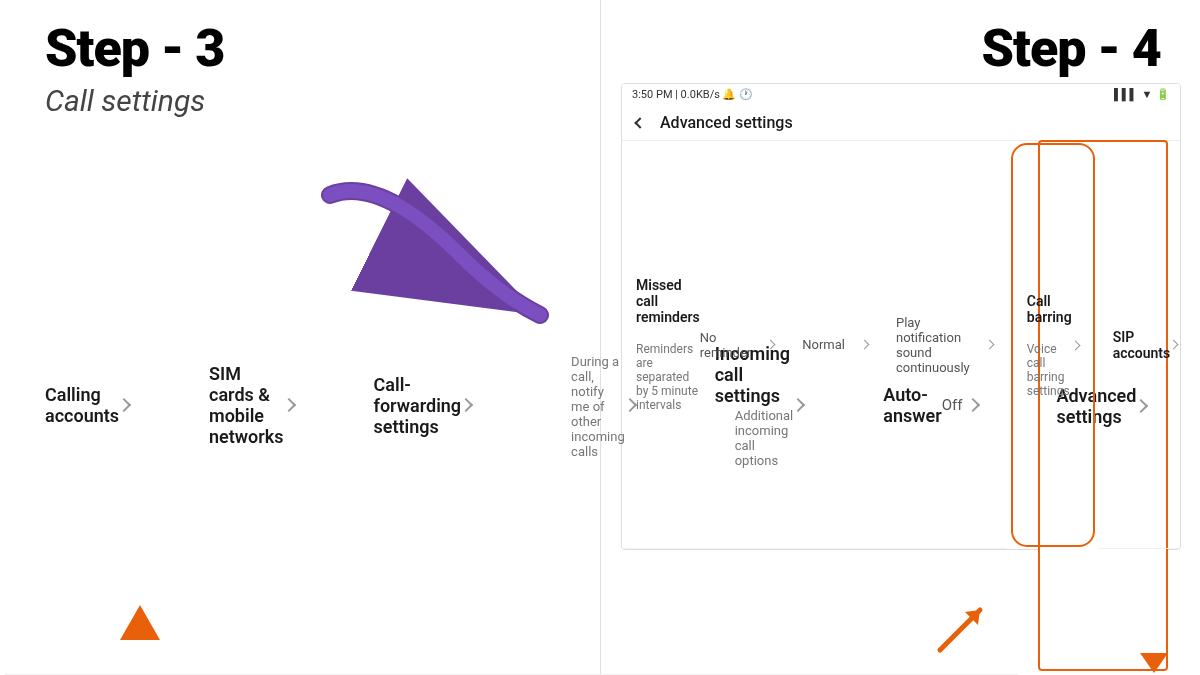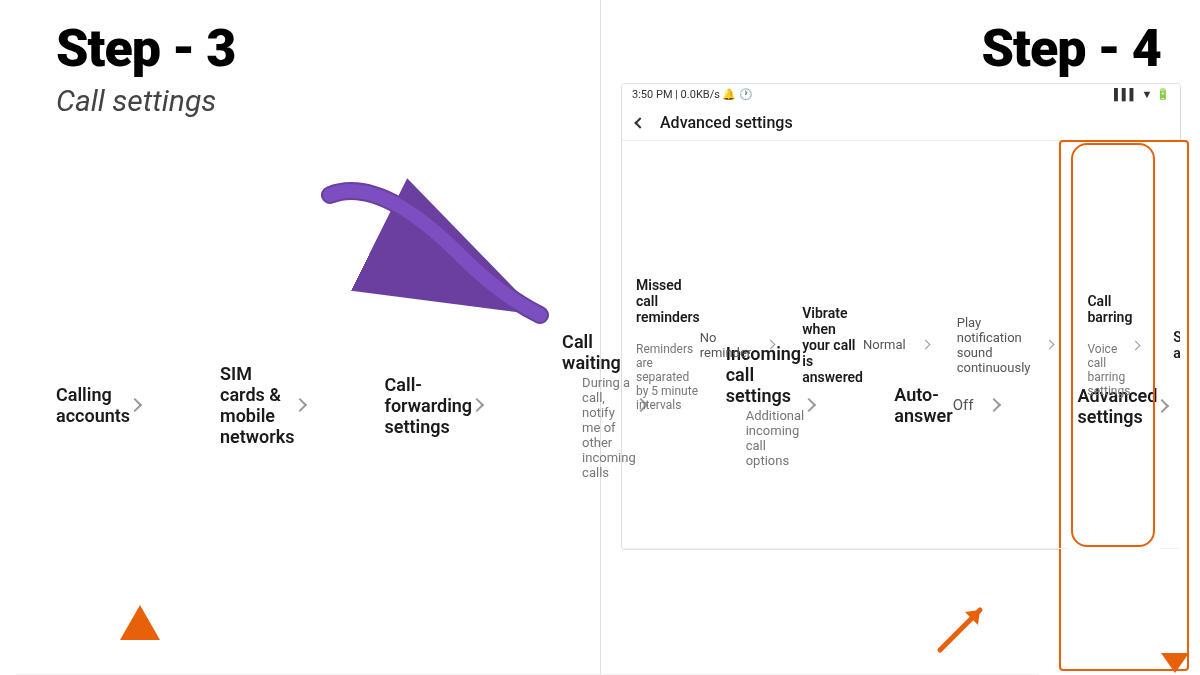--- a/index.html
+++ b/index.html
@@ -10,21 +10,21 @@
       background: #fff;
       display: flex;
       overflow: hidden;
     }
 
     
     .left-panel {
       width: 600px;
       height: 675px;
       background: #fff;
-      padding: 0 0 0 16px;
+      padding: 0 0 0 5px;
       display: flex;
       flex-direction: column;
     }
 
     .step-title-left {
       font-size: 52px;
       font-weight: 900;
       color: #000;
       padding: 18px 40px 4px 40px;
       letter-spacing: -1px;
@@ -76,21 +76,21 @@
     .settings-item-subtitle {
       font-size: 13px;
       color: #777;
       margin-top: 2px;
       margin-left: 20px;
     }
 
     .settings-item-right {
       display: flex;
       align-items: center;
-      gap: 16px;
+      gap: 6px;
     }
 
     .settings-item-value {
       font-size: 15px;
       color: #555;
     }
 
     .chevron-right {
       width: 10px;
       height: 10px;
@@ -297,21 +297,20 @@
         <div class="settings-item">
           <div class="settings-item-text">
             <span class="settings-item-title">Call-forwarding settings</span>
           </div>
           <div class="settings-item-right">
             <div class="chevron-right"></div>
           </div>
         </div>
         <div class="settings-item">
           <div class="settings-item-text">
-            <span class="settings-item-title">Call waiting</span>
             <span class="settings-item-subtitle">During a call, notify me of other incoming calls</span>
           </div>
           <div class="settings-item-right">
             <div class="chevron-right"></div>
           </div>
         </div>
         <div class="settings-item">
           <div class="settings-item-text">
             <span class="settings-item-title">Incoming call settings</span>
             <span class="settings-item-subtitle">Additional incoming call options</span>
@@ -368,23 +367,20 @@
             <div class="phone-item-text">
               <span class="phone-item-title">Missed call reminders</span>
               <span class="phone-item-subtitle">Reminders are separated by 5 minute intervals</span>
             </div>
             <div class="phone-item-right">
               <span class="phone-item-value">No reminder</span>
               <div class="chevron-right-small"></div>
             </div>
           </div>
           <div class="phone-item">
-            <div class="phone-item-text">
-              <span class="phone-item-title">Vibrate when your call is answered</span>
-            </div>
             <div class="phone-item-right">
               <span class="phone-item-value">Normal</span>
               <div class="chevron-right-small"></div>
             </div>
           </div>
           <div class="phone-item">
             <div class="phone-item-right">
               <span class="phone-item-value">Play notification sound continuously</span>
               <div class="chevron-right-small"></div>
             </div>

